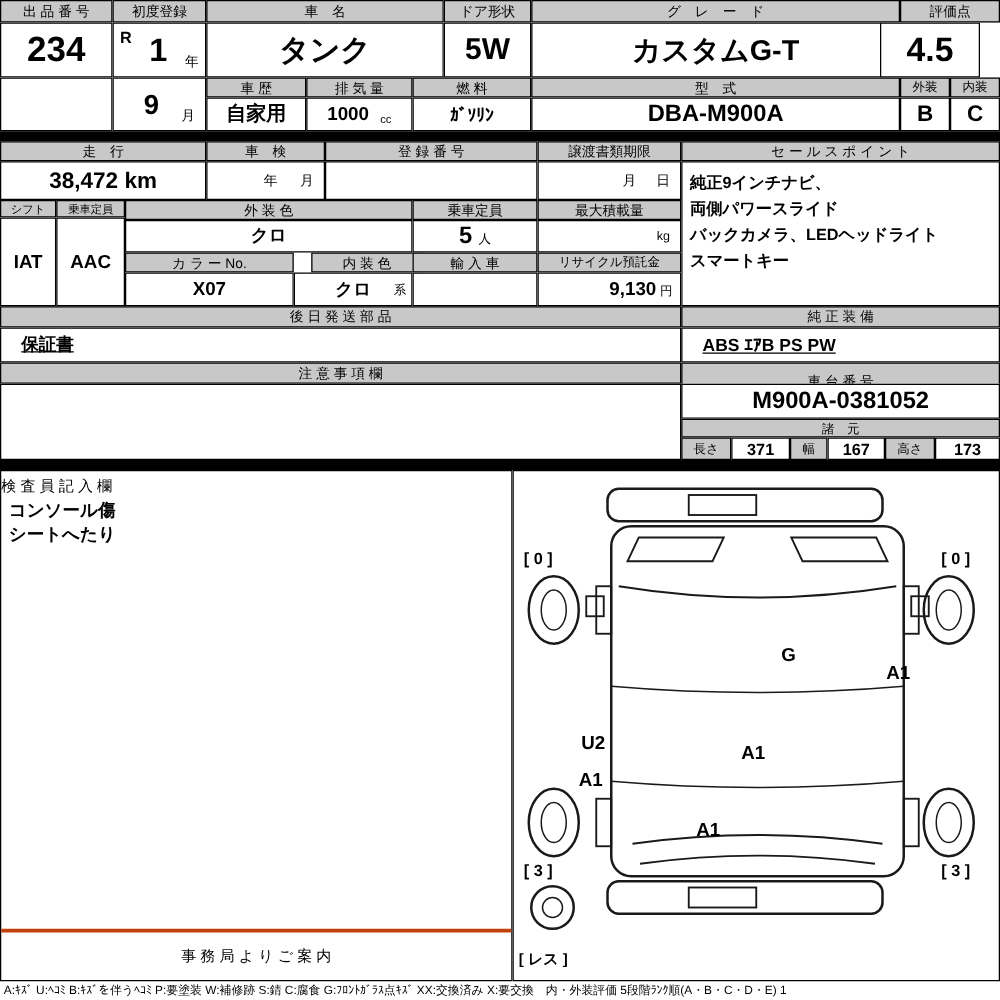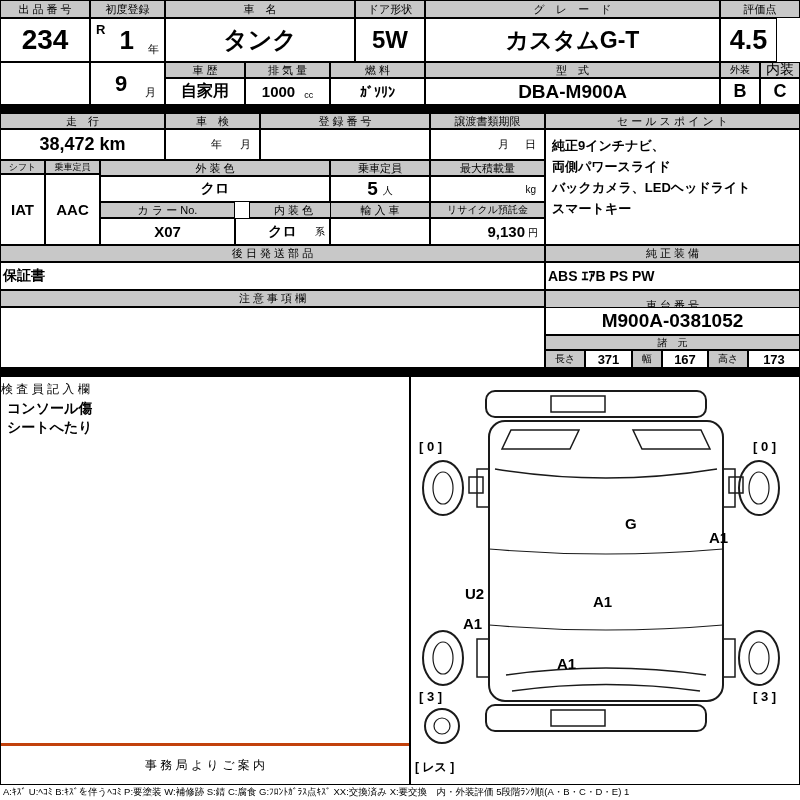--- a/index.html
+++ b/index.html
@@ -3,21 +3,21 @@
 <meta charset="utf-8">
 <style>
   html,body{margin:0;padding:0;background:#fff;}
   .sheet{position:relative;width:800px;height:800px;font-family:"Liberation Sans","DejaVu Sans",sans-serif;color:#000;background:#fff;overflow:hidden;}
   .c{position:absolute;box-sizing:border-box;}
   .b{border:1px solid #000;}
   .h{background:#c8c8c8;display:flex;align-items:center;justify-content:center;font-size:11px;font-weight:400;white-space:nowrap;overflow:hidden;}
   .v{background:#fff;display:flex;align-items:center;justify-content:center;font-weight:700;white-space:nowrap;overflow:hidden;}
   .bar{background:#000;}
   .u{font-weight:400;}
-  .leftpad{justify-content:flex-start;padding-left:2px;}
+  .leftpad{justify-content:flex-start;padding-left:16px;text-decoration:underline;}
 </style>
 </head>
 <body>
 
 <div class="sheet">
 
   <div class="c b h" style="left:0;top:0;width:90px;height:18px">出 品 番 号</div>
   <div class="c b v" style="left:0;top:18px;width:90px;height:44px;font-size:28px">234</div>
   <div class="c b v" style="left:0;top:62px;width:90px;height:43px"></div>
 
@@ -35,39 +35,39 @@
   <div class="c b h" style="left:165px;top:0;width:190px;height:18px">車　名</div>
   <div class="c b v" style="left:165px;top:18px;width:190px;height:44px;font-size:24px">タンク</div>
 
   <div class="c b h" style="left:355px;top:0;width:70px;height:18px">ドア形状</div>
   <div class="c b v" style="left:355px;top:18px;width:70px;height:44px;font-size:24px">5W</div>
 
   <div class="c b h" style="left:425px;top:0;width:295px;height:18px">グ　レ　ー　ド</div>
   <div class="c b v" style="left:425px;top:18px;width:295px;height:44px;font-size:23px">カスタムG-T</div>
 
   <div class="c b h" style="left:720px;top:0;width:80px;height:18px">評価点</div>
-  <div class="c b v" style="left:720px;top:18px;width:57px;height:44px;font-size:27px">4.5</div>
+  <div class="c b v" style="left:704px;top:18px;width:80px;height:44px;font-size:27px">4.5</div>
 
   <div class="c b h" style="left:165px;top:62px;width:80px;height:16px">車 歴</div>
   <div class="c b v" style="left:165px;top:78px;width:80px;height:27px;font-size:16px">自家用</div>
 
   <div class="c b h" style="left:245px;top:62px;width:85px;height:16px">排 気 量</div>
   <div class="c b v" style="left:245px;top:78px;width:85px;height:27px;gap:9px">
     <span style="font-size:15px">1000</span>
     <span class="u" style="font-size:9px;align-self:flex-end;margin-bottom:4px">cc</span>
   </div>
 
   <div class="c b h" style="left:330px;top:62px;width:95px;height:16px">燃 料</div>
   <div class="c b h" style="left:425px;top:62px;width:295px;height:16px">型　式</div>
 
   <div class="c b v" style="left:330px;top:78px;width:95px;height:27px;font-size:14px">ｶﾞｿﾘﾝ</div>
   <div class="c b v" style="left:425px;top:78px;width:295px;height:27px;font-size:19px">DBA-M900A</div>
 
   <div class="c b h" style="left:720px;top:62px;width:40px;height:16px;font-size:10px">外装</div>
-  <div class="c b h" style="left:760px;top:62px;width:40px;height:16px;font-size:14px">内装</div>
+  <div class="c b h" style="left:760px;top:62px;width:40px;height:16px;font-size:10px">内装</div>
   <div class="c b v" style="left:720px;top:78px;width:40px;height:27px;font-size:18px">B</div>
   <div class="c b v" style="left:760px;top:78px;width:40px;height:27px;font-size:18px">C</div>
 
   <div class="c bar" style="left:0;top:105px;width:800px;height:8px"></div>
 
   <div class="c b h" style="left:0;top:113px;width:165px;height:16px">走　行</div>
   <div class="c b v" style="left:0;top:129px;width:165px;height:31px;font-size:18px">38,472 km</div>
 
   <div class="c b h" style="left:165px;top:113px;width:95px;height:16px">車　検</div>
   <div class="c b v" style="left:165px;top:129px;width:95px;height:31px;justify-content:flex-end;gap:18px;padding-right:8px;font-weight:400;font-size:11px">

